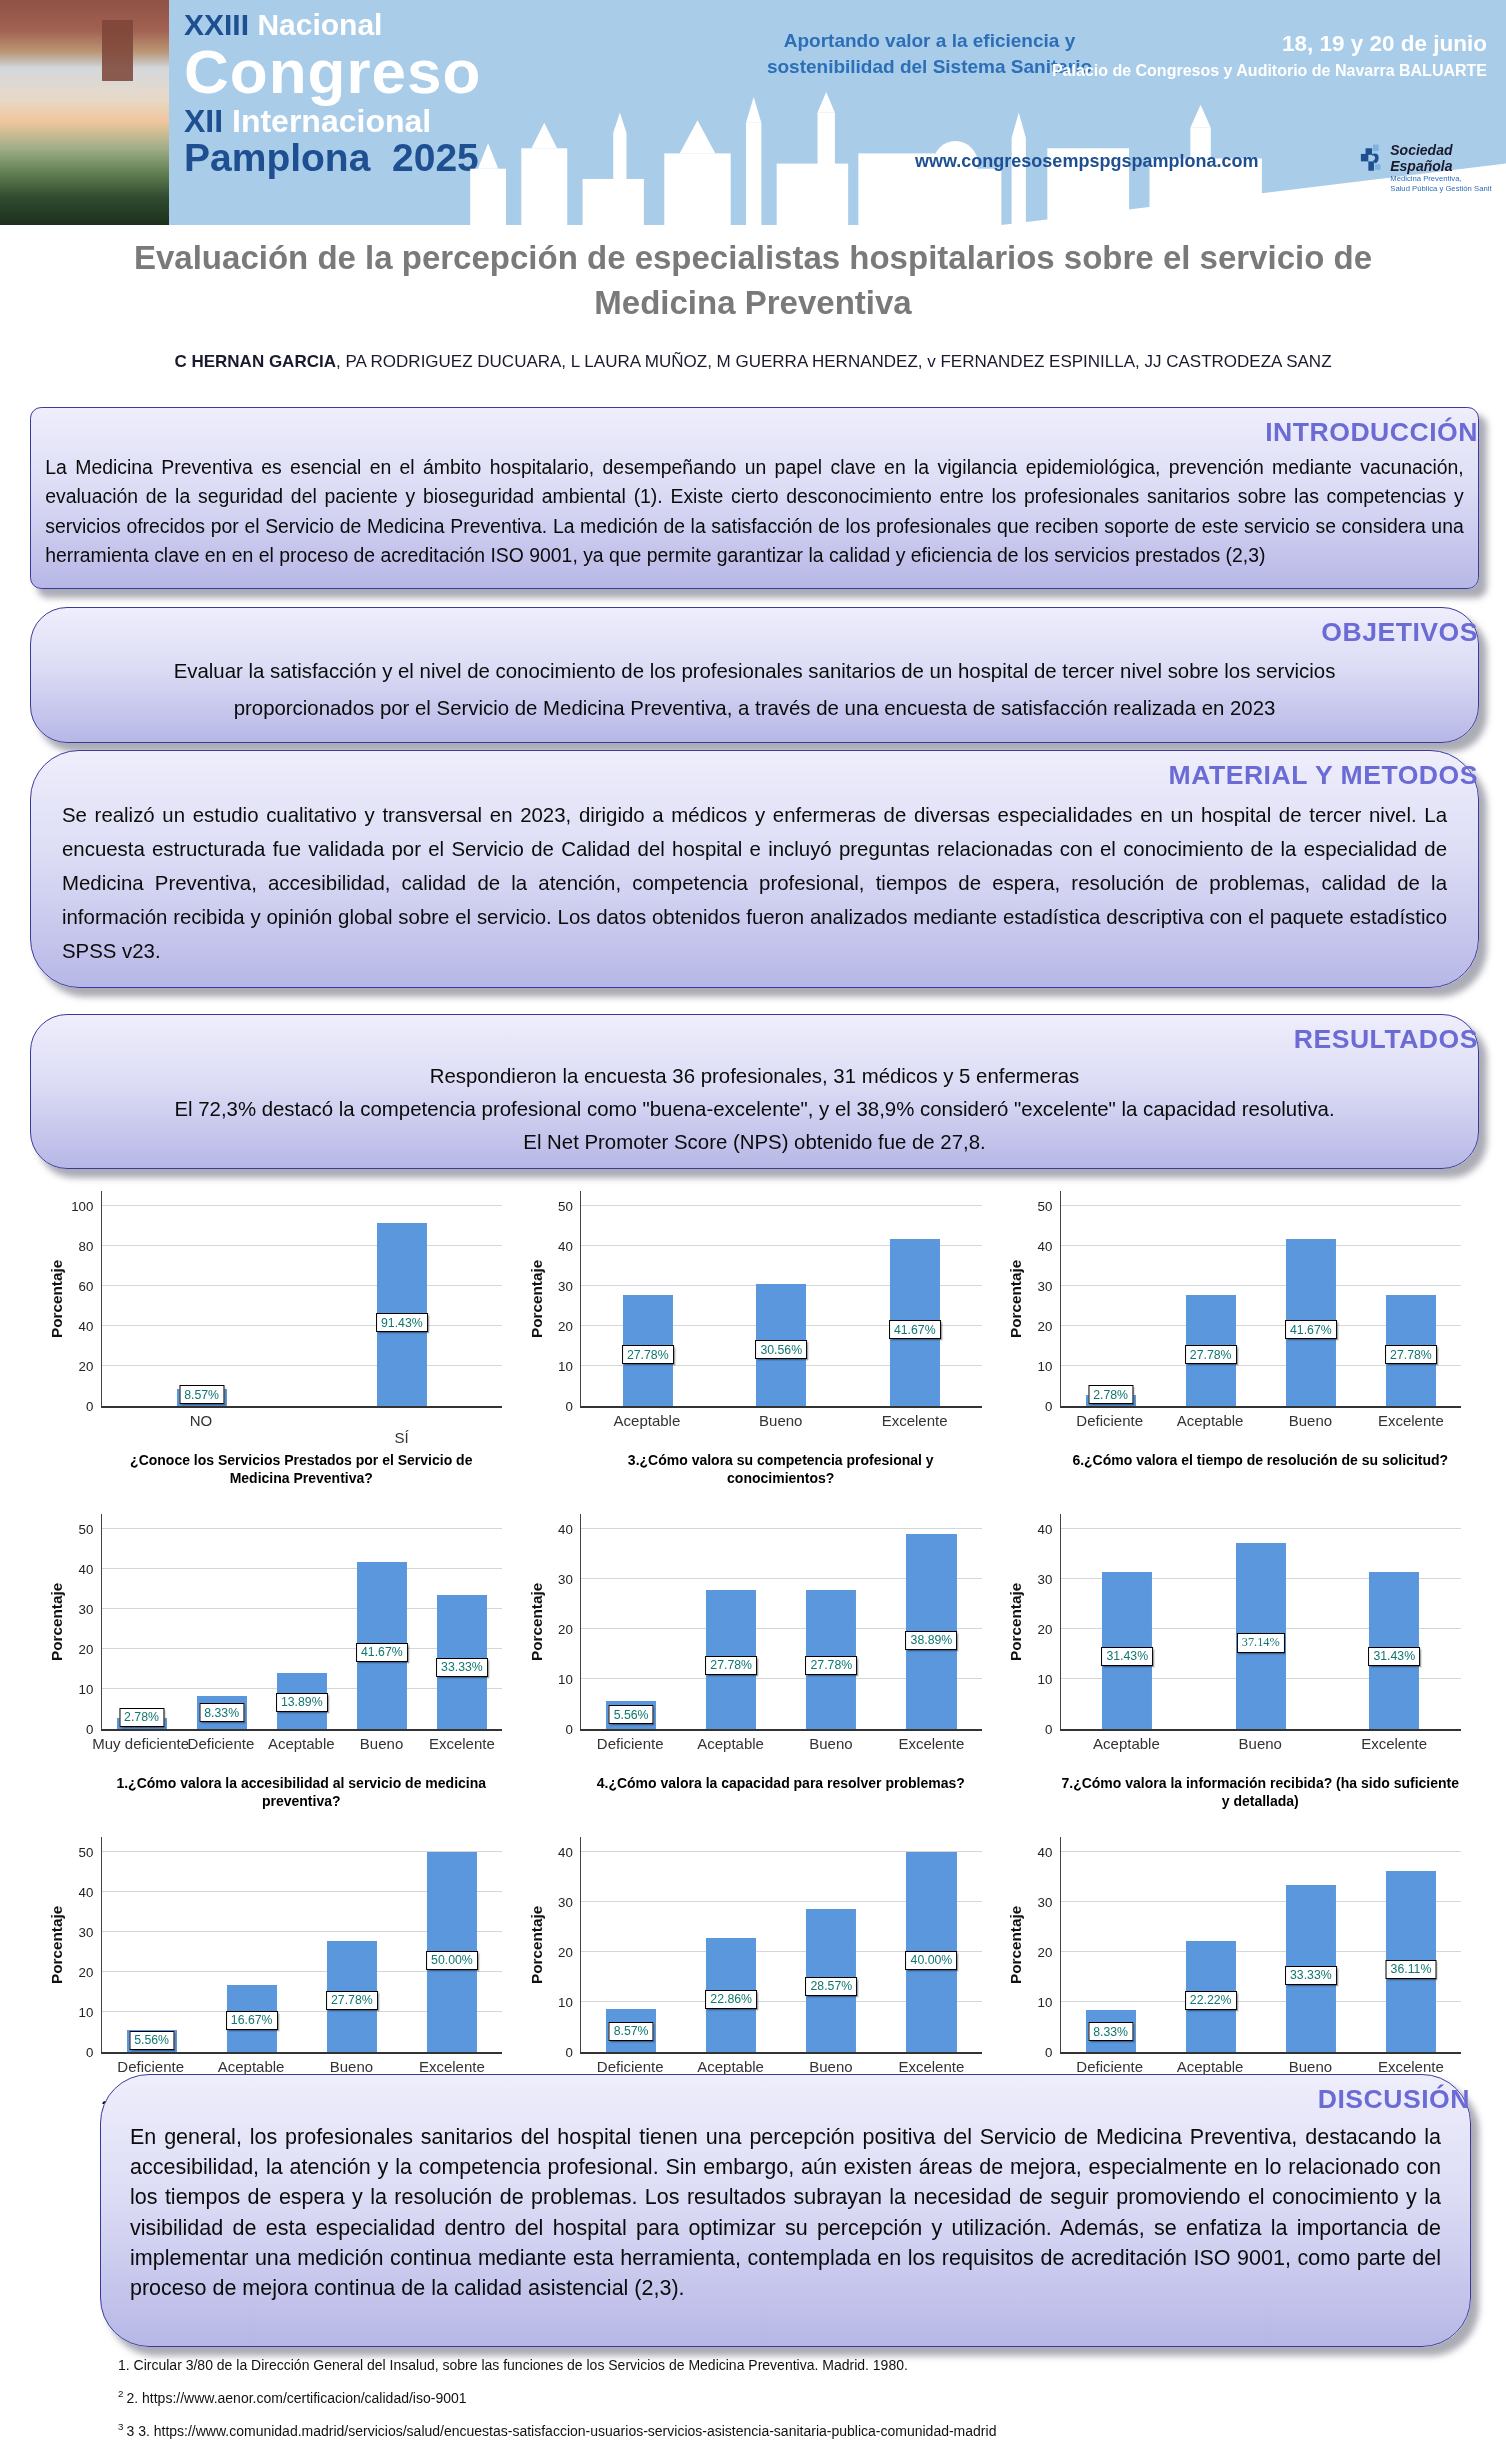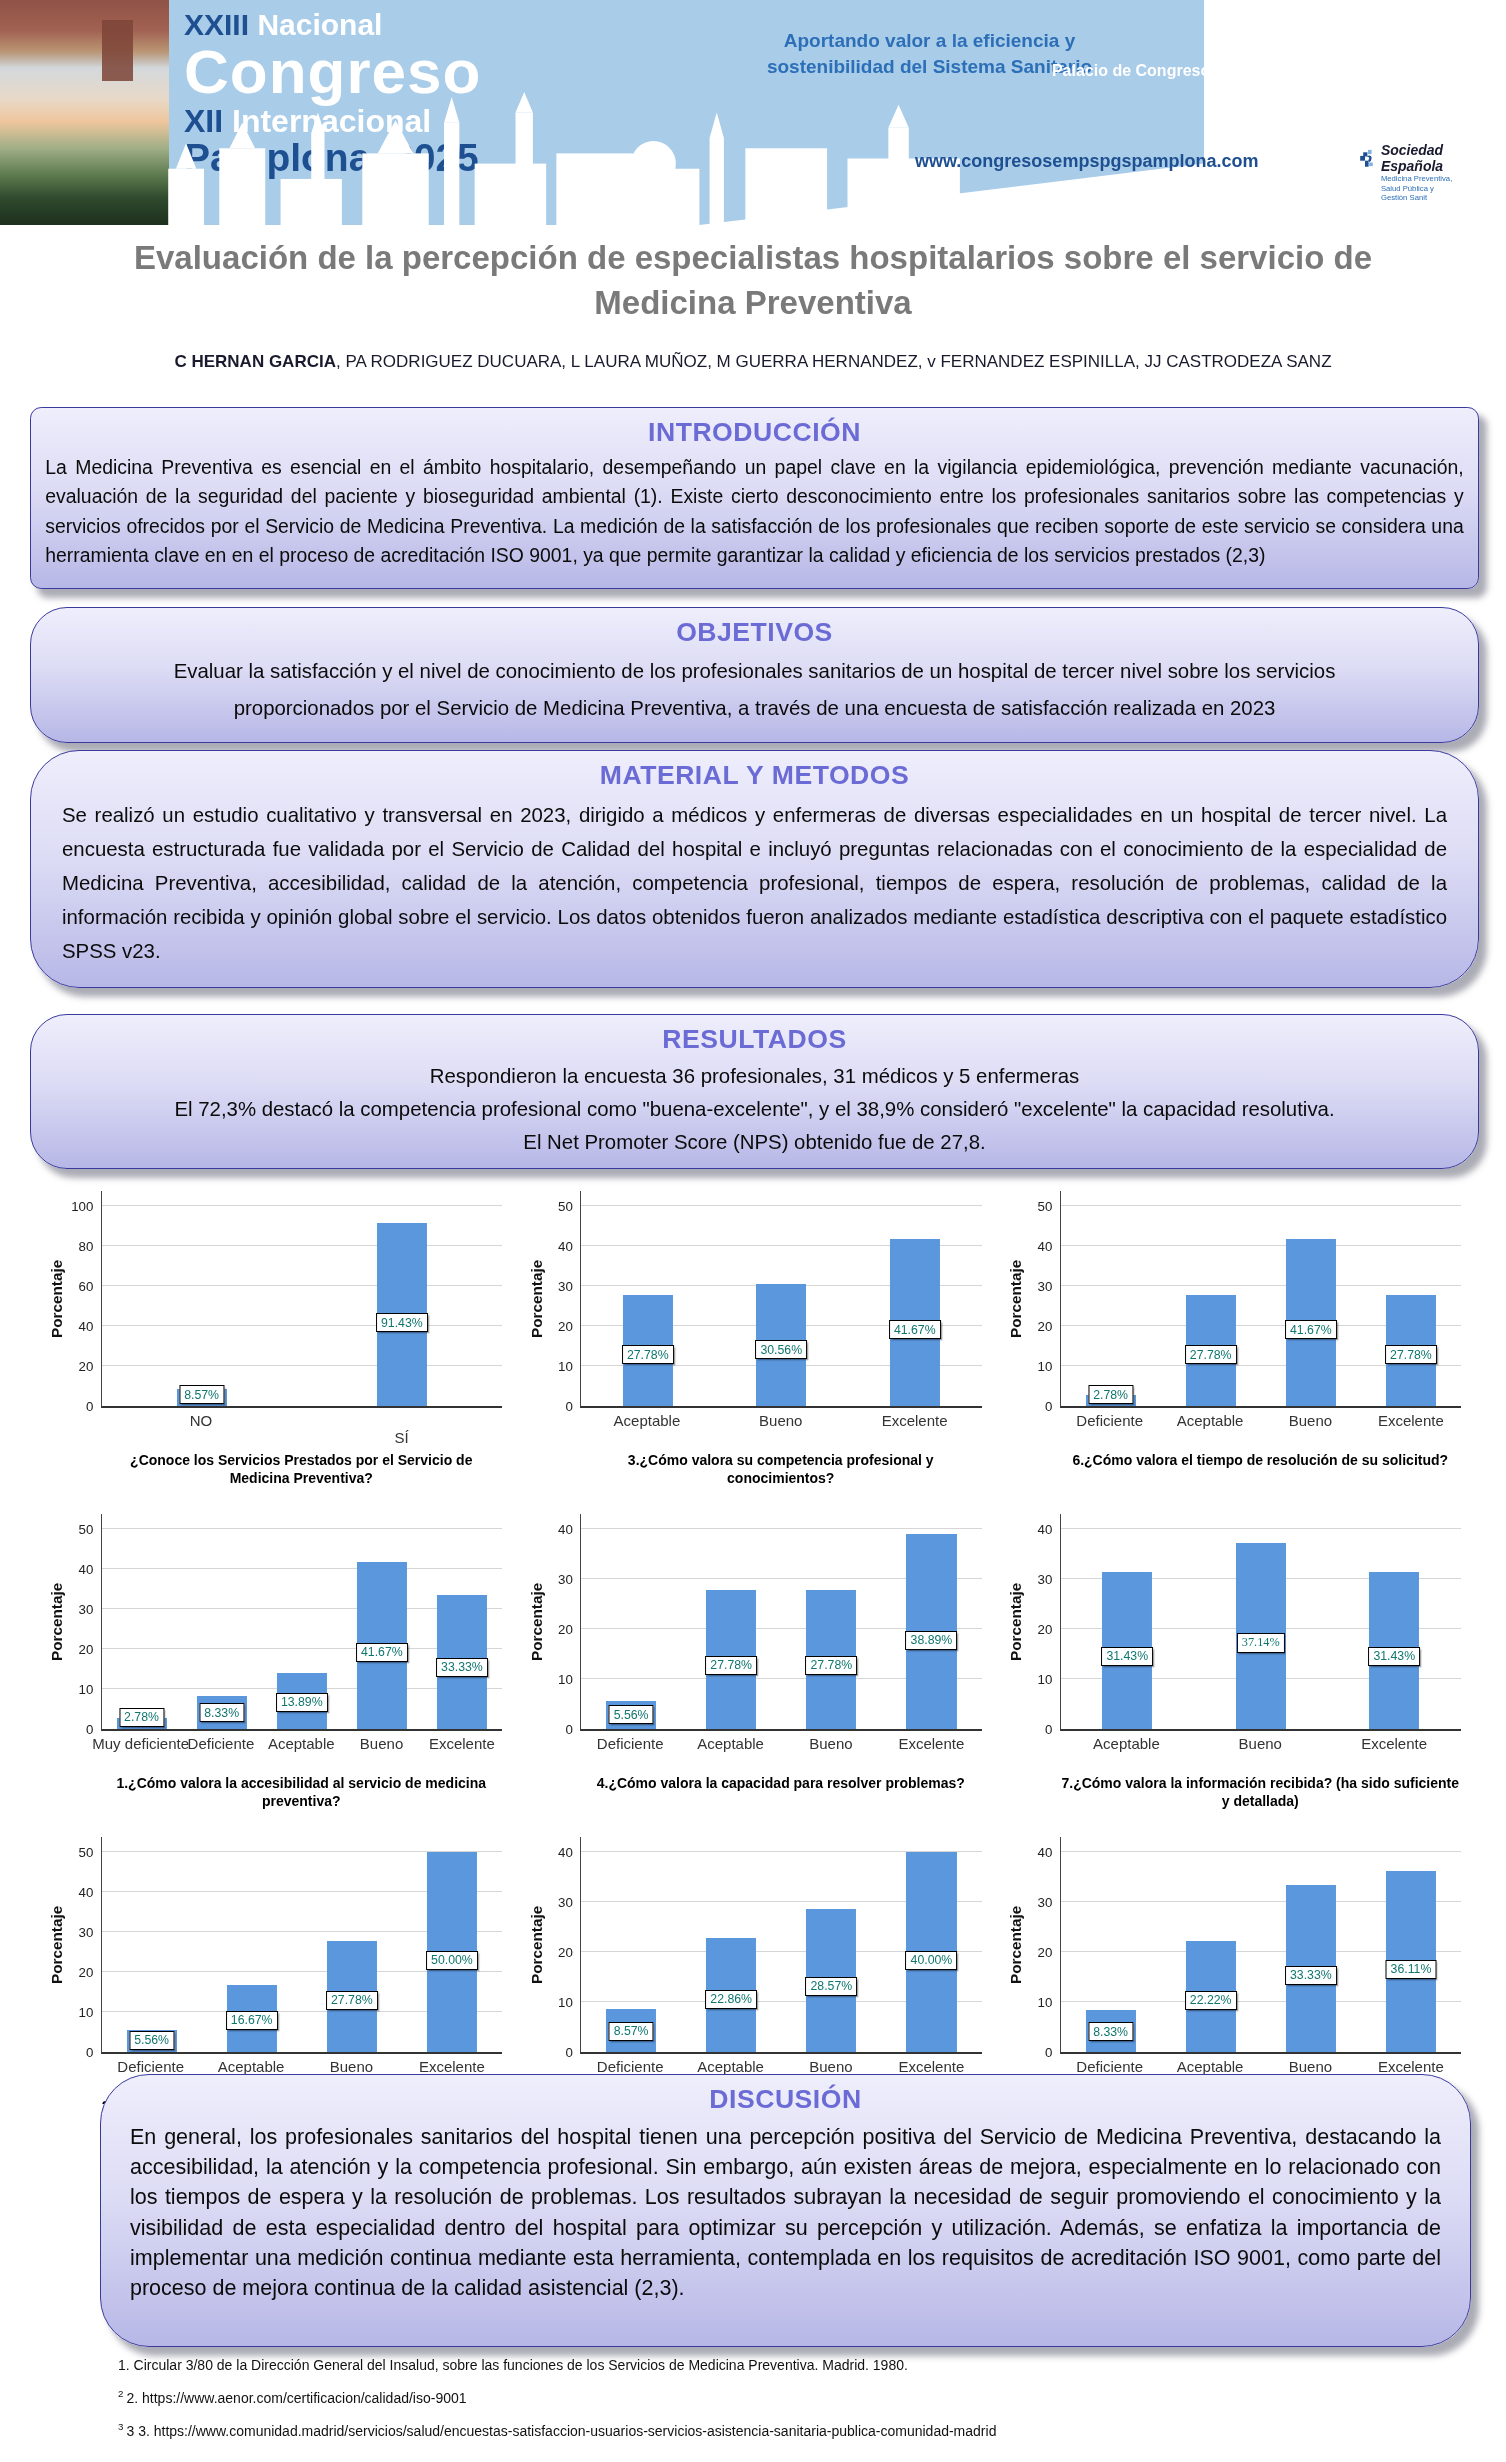--- a/index.html
+++ b/index.html
@@ -1,20 +1,20 @@
 <!DOCTYPE html>
 <html lang="es" style="font-size:8.2px"><head>
 <meta charset="utf-8">
 <style>
   html,body{margin:0;padding:0;background:#ffffff;}
   .poster{position:relative;width:1506px;height:2462px;background:#ffffff;
           font-family:"Liberation Sans", sans-serif;overflow:hidden;}
 
   
-  .header{position:absolute;left:0;top:0;width:1204px;height:225px;background:#a9cce9;}
+  .header{position:absolute;left:0;top:0;width:1506px;height:225px;background:#a9cce9;}
   .photo{position:absolute;left:0;top:0;width:169px;height:100%;
     background:linear-gradient(180deg,#9aa7b8 0%,#b7c3cf 16%,#d3d8dc 30%,#e8d9c8 44%,#efc69d 54%,#9fae86 66%,#5c7a4e 78%,#2f4a2e 88%,#1d2f1d 100%);}
   .photo .roofs{position:absolute;left:0;top:0;width:100%;height:30%;
     background:linear-gradient(180deg,#8f4a3c 0%,#a05a48 45%,#b98f6a 75%,rgba(185,143,106,0) 100%);opacity:.92;}
   .photo .tower{position:absolute;left:102px;top:20.4px;width:31px;height:61px;background:#7c4437;opacity:.85;}
   .congress{position:absolute;left:184px;top:9.2px;line-height:1.04;white-space:nowrap;}
   .congress .l1{font-size:30px;font-weight:bold;}
   .congress .l2{font-size:62px;font-weight:bold;color:#ffffff;letter-spacing:1px;}
   .congress .l3{font-size:32px;font-weight:bold;}
   .congress .l4{font-size:39px;font-weight:bold;}
@@ -36,21 +36,21 @@
   
   .title{position:absolute;left:63px;top:236px;width:1380px;text-align:center;
          color:#7a7a7a;font-size:33px;font-weight:bold;line-height:1.35;}
   .authors{position:absolute;left:63px;top:352px;width:1380px;text-align:center;
            color:#1a1a2e;font-size:17px;}
   .authors b{font-weight:bold;}
 
   
   .box{position:absolute;background:linear-gradient(180deg,#efeefc 0%,#dcdcf5 45%,#b7b7e7 100%);
        border:1.5px solid #3a3a9e;box-shadow:7.2px 8.2px 6.1px rgba(90,90,110,.5);}
-  .box .heading{text-align:center;color:#6b6bd6;font-weight:bold;font-size:26.6px;
+  .box .heading{text-align:right;color:#6b6bd6;font-weight:bold;font-size:26.6px;
                 margin:9.2px 0 5.1px 0;letter-spacing:0.5px;}
   .box .body{color:#0b0b0b;}
   .box-intro{left:30px;top:407px;width:1447px;height:180px;border-radius:11.2px;}
   .box-intro .body{font-size:19.4px;line-height:1.5;text-align:justify;padding:0 14.3px;}
   .box-obj{left:30px;top:607px;width:1447px;height:134px;border-radius:37px;}
   .box-obj .body{font-size:20.4px;line-height:1.8;text-align:center;padding:0 82px;}
   .box-mat{left:30px;top:750px;width:1447px;height:236px;border-radius:49px;}
   .box-mat .body{font-size:20.4px;line-height:1.66;text-align:justify;padding:3.1px 31px 0 31px;}
   .box-res{left:30px;top:1014px;width:1447px;height:153px;border-radius:37px;}
   .box-res .body{font-size:20.4px;line-height:1.62;text-align:center;padding:0 51px;}

